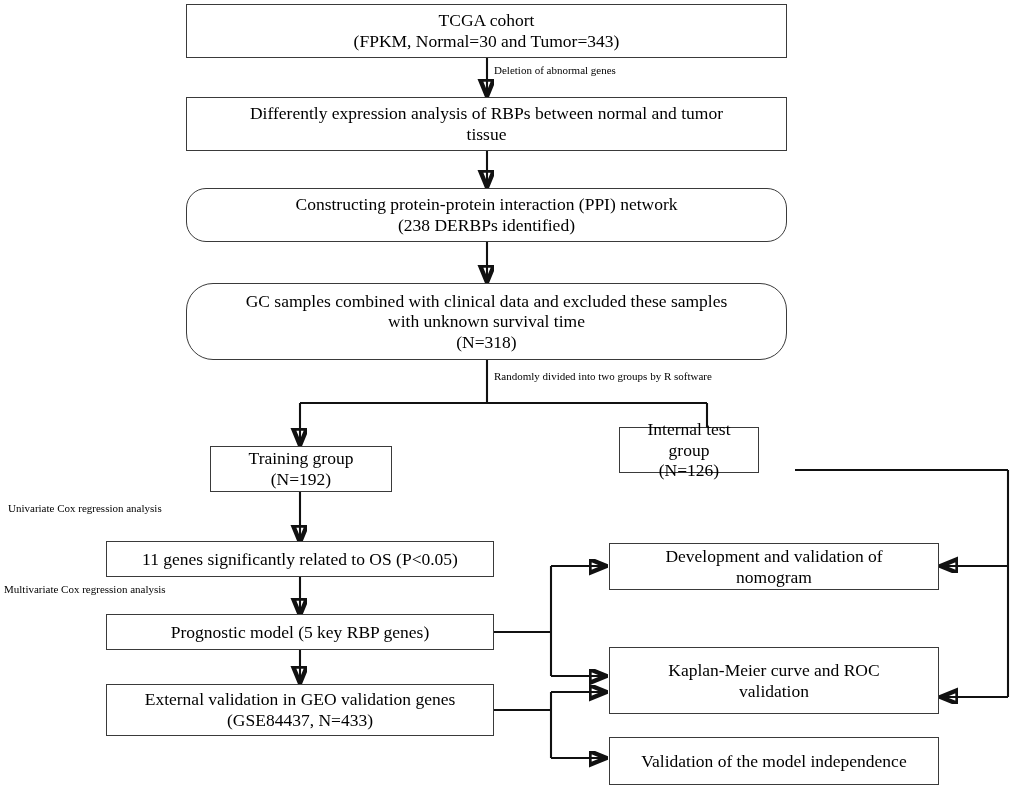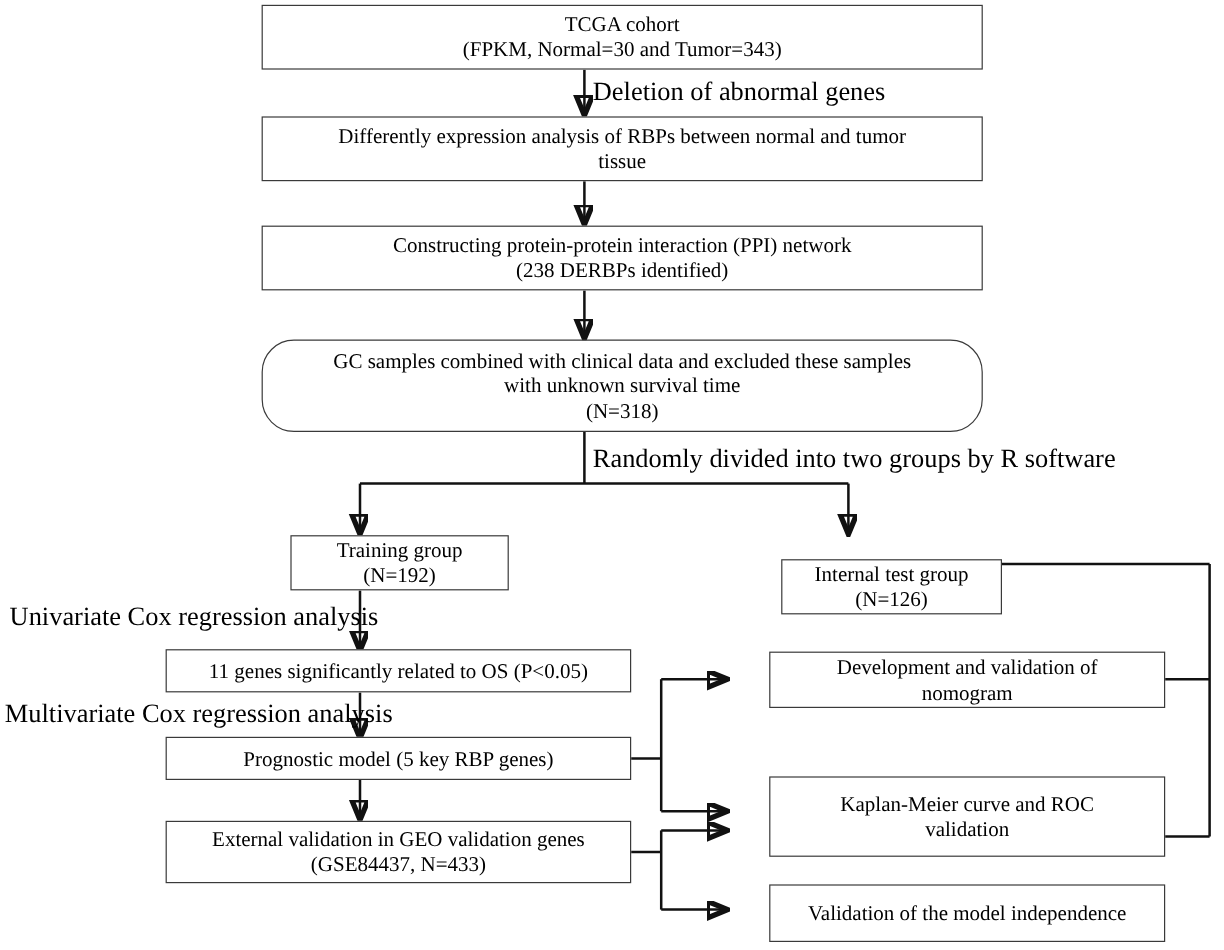--- a/index.html
+++ b/index.html
@@ -2,24 +2,24 @@
 <html><head>
 <meta charset="utf-8">
 <style>
   html,body{margin:0;padding:0;background:#ffffff;}
   body{width:1020px;height:792px;overflow:hidden;
        font-family:"Liberation Serif","DejaVu Serif",serif;color:#000;}
   #stage{position:relative;width:1020px;height:792px;}
 
   .box{position:absolute;box-sizing:border-box;border:1.5px solid #3a3a3a;
        background:#fff;display:flex;align-items:center;justify-content:center;
-       text-align:center;line-height:1.18;font-size:17.5px;padding:2px 6px;margin-left:32px;}
+       text-align:center;line-height:1.18;font-size:17.5px;padding:2px 6px;}
   .box .t{display:block;width:100%;}
 
-  .lbl{position:absolute;font-size:22px;white-space:nowrap;line-height:1.1;}
+  .lbl{position:absolute;font-size:11px;white-space:nowrap;line-height:1.1;}
 
   svg.wires{position:absolute;left:0;top:0;width:1020px;height:792px;
             pointer-events:none;overflow:visible;}
   svg.wires line, svg.wires path{stroke:#111;stroke-width:2.1;fill:none;}
   .it{}
 </style>
 </head>
 <body>
 
 <div id="stage">
@@ -71,21 +71,21 @@
     </span>
   </div>
 
   <div class="box" style="left:186px;top:97px;width:601px;height:54px;">
     <span class="t">
       <span>Differently expression analysis of RBPs between normal and tumor</span><br>
       <span>tissue</span>
     </span>
   </div>
 
-  <div class="box" style="left:186px;top:188px;width:601px;height:54px;">
+  <div class="box" style="left:186px;top:188px;width:601px;height:54px;border-radius:20px;">
     <span class="t">
       <span>Constructing protein-protein interaction (PPI) network</span><br>
       <span>(238 DERBPs identified)</span>
     </span>
   </div>
 
   <div class="box" style="left:186px;top:283px;width:601px;height:77px;border-radius:27px;">
     <span class="t">
       <span>GC samples combined with clinical data and excluded these samples</span><br>
       <span>with  unknown survival time</span><br>
@@ -93,21 +93,21 @@
     </span>
   </div>
 
   <div class="box" style="left:210px;top:446px;width:182px;height:46px;">
     <span class="t">
       <span>Training group</span><br>
       <span><span>(</span><span class="it">N</span><span>=192)</span></span>
     </span>
   </div>
 
-  <div class="box" style="left:619px;top:466px;width:184px;height:46px;">
+  <div class="box" style="left:619px;top:427px;width:140px;height:46px;">
     <span class="t">
       <span>Internal test group</span><br>
       <span><span>(</span><span class="it">N</span><span>=126)</span></span>
     </span>
   </div>
 
   <div class="box" style="left:106px;top:541px;width:388px;height:36px;">
     <span class="t"><span>11 genes significantly related to OS (</span><span class="it">P</span><span>&lt;0.05)</span></span>
   </div>
 

